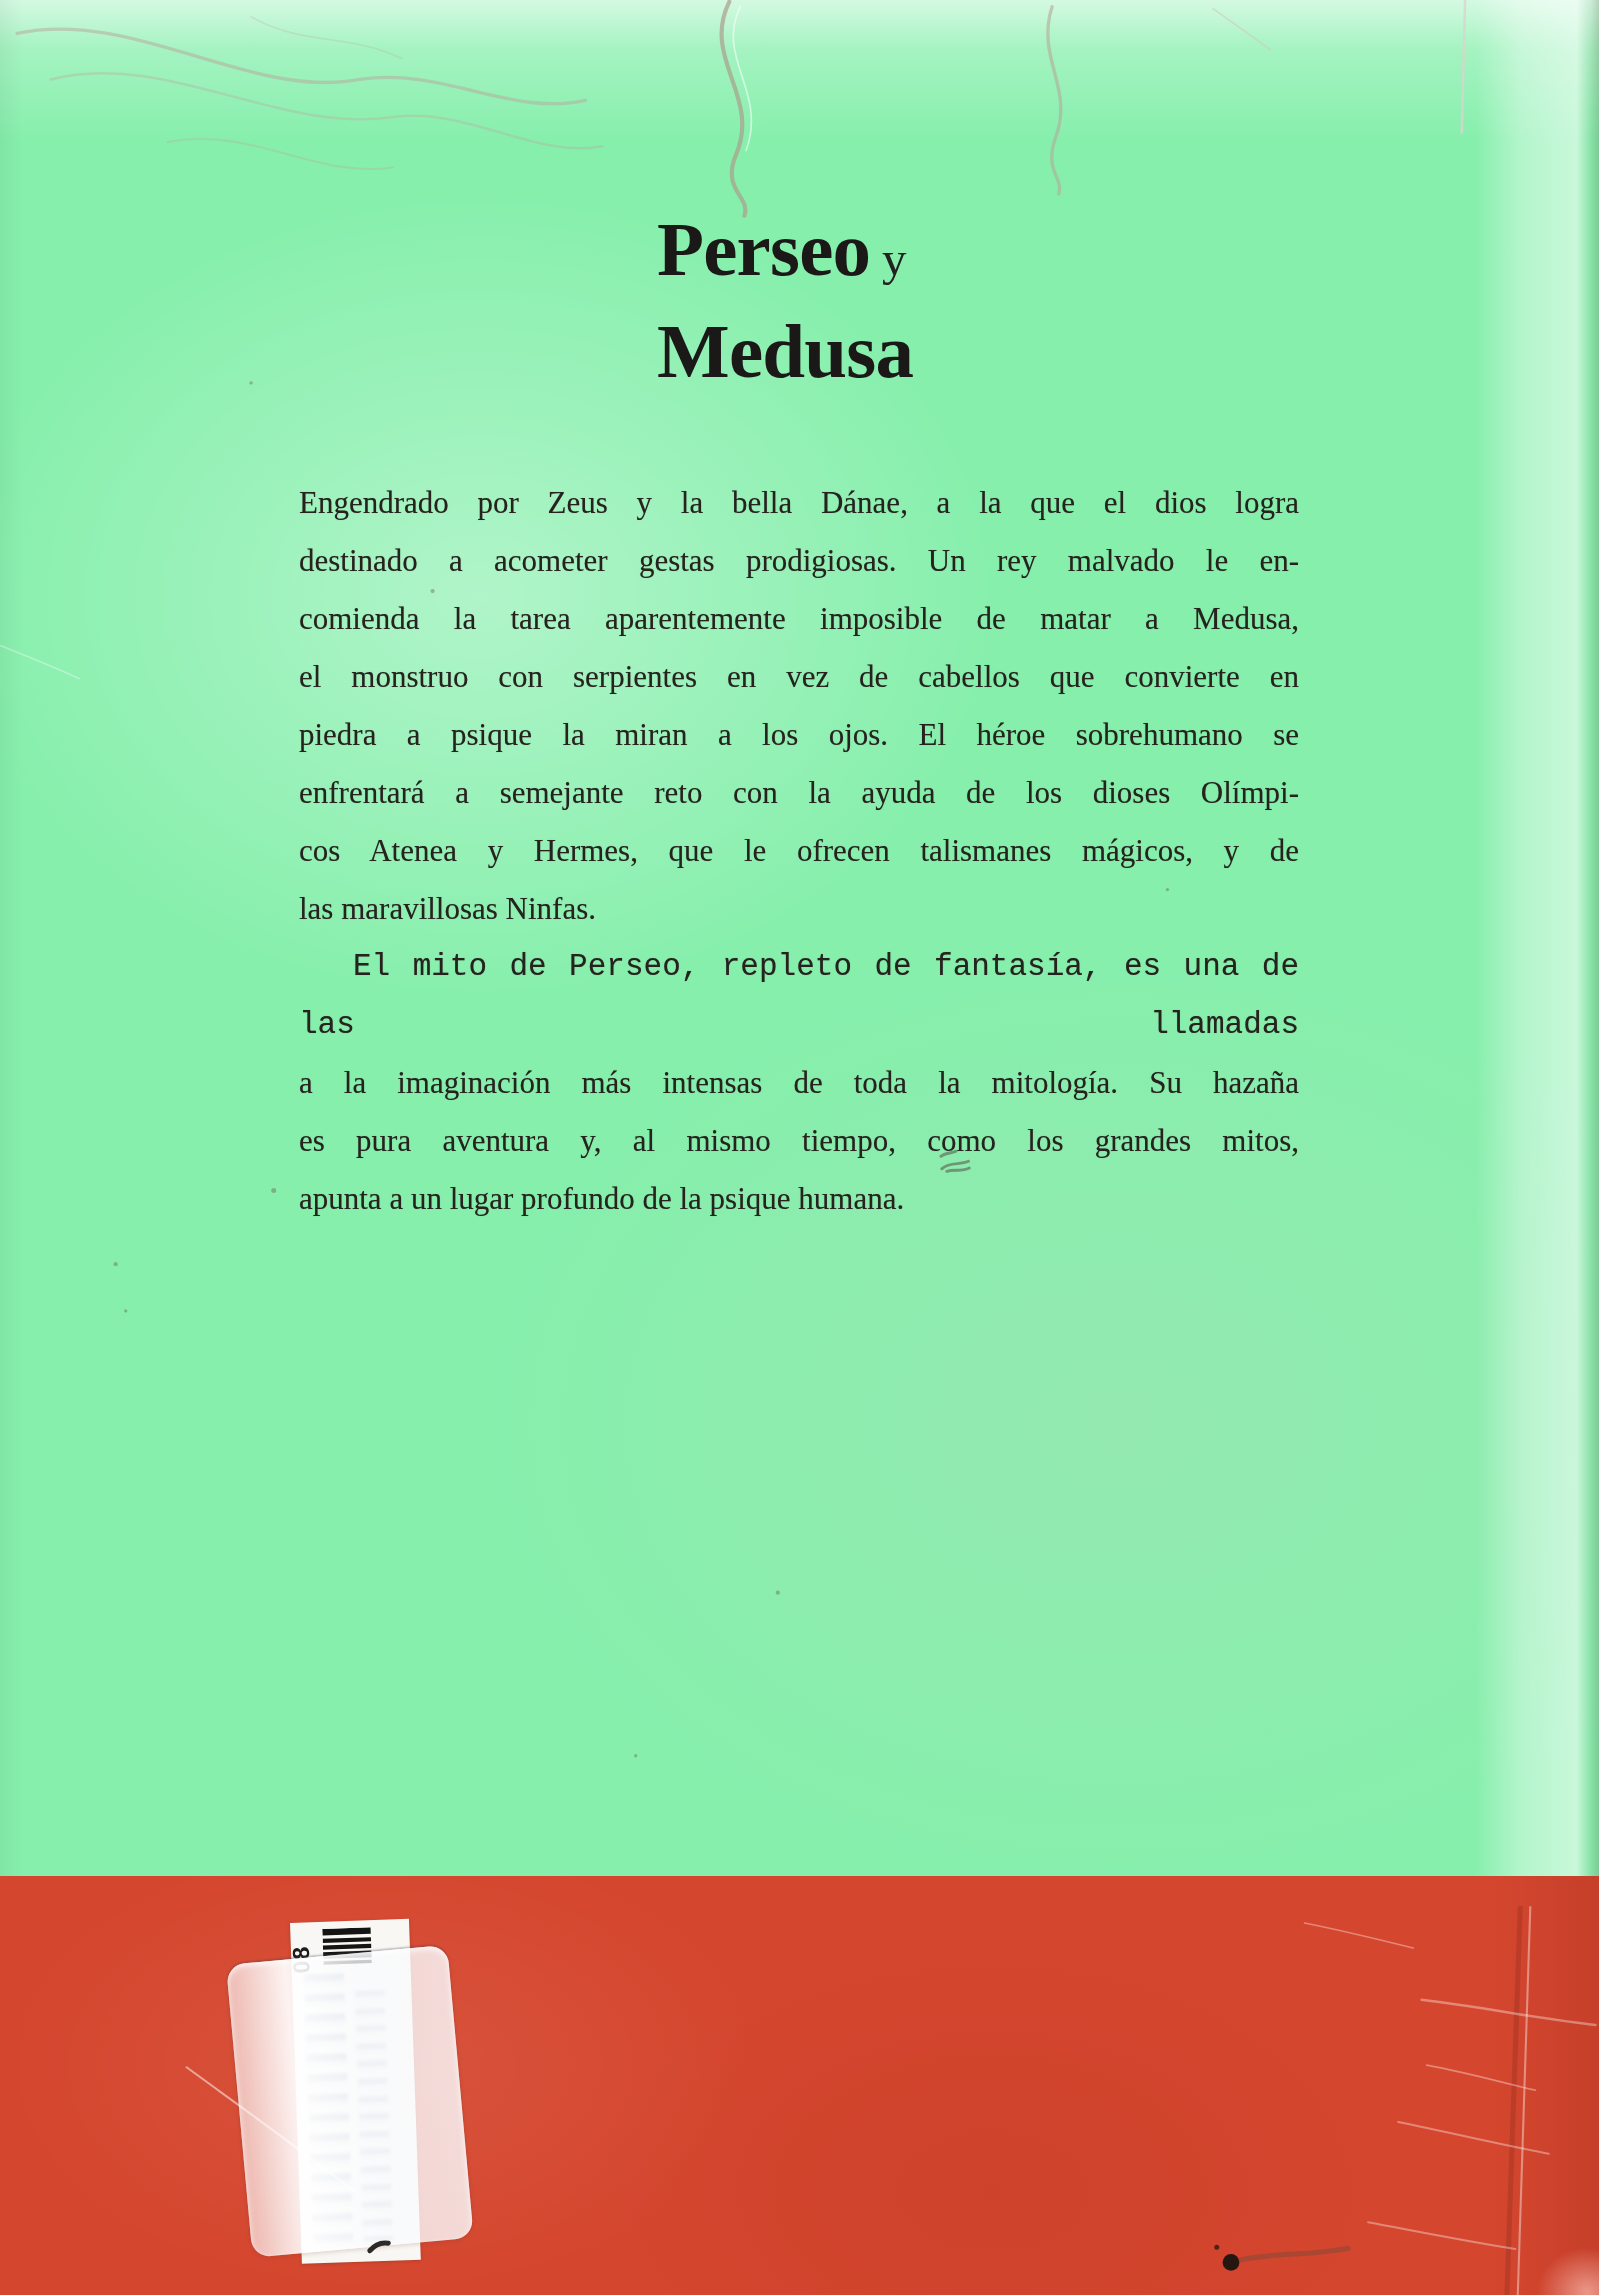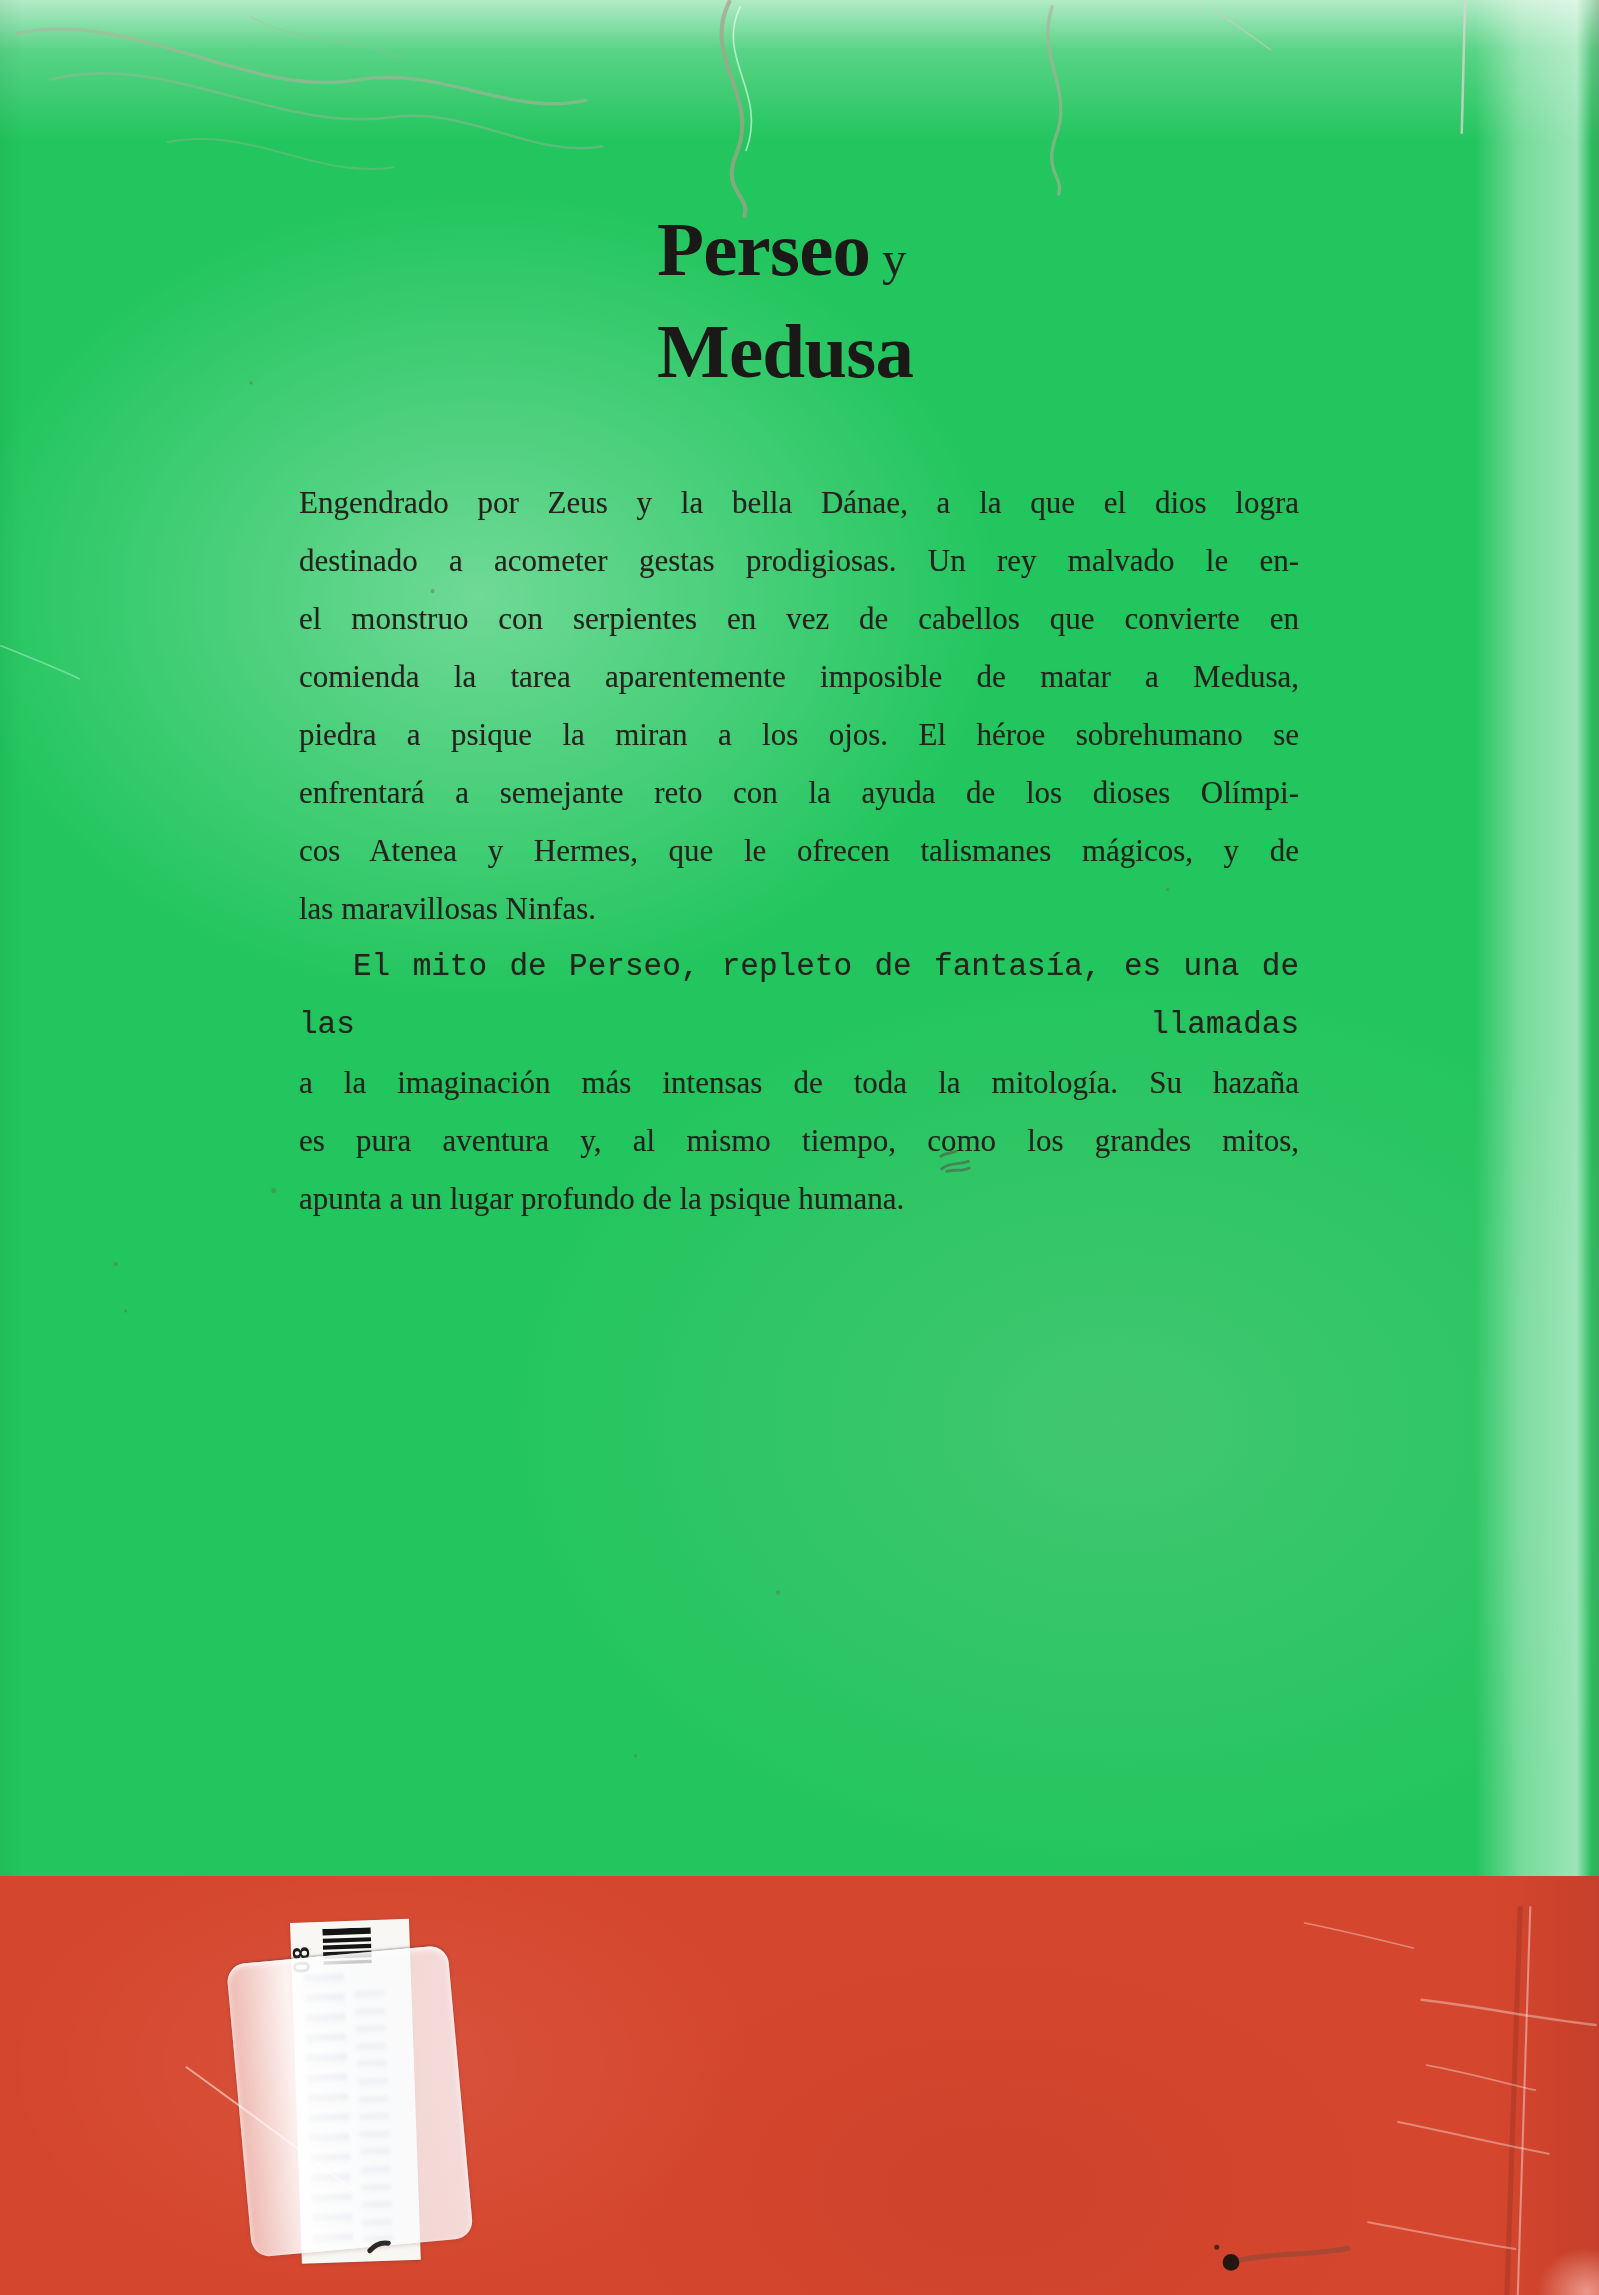--- a/index.html
+++ b/index.html
@@ -1,19 +1,19 @@
 <!DOCTYPE html>
 <html style="font-size:13.4px"><head>
 <meta charset="utf-8">
 <style>
   html,body{margin:0;padding:0;background:#e8e6e2;}
   .cover{
     position:relative;
     width:1600px;height:2295px;
-    background:#22c55e;
+    background:#86efac;
     overflow:hidden;
     font-family:"Liberation Serif", serif;
     color:#1f1d1b;
   }
   
   .paper-shading{
     position:absolute;inset:0;pointer-events:none;
     background:
       linear-gradient(90deg, rgba(0,0,0,0.045) 0px, rgba(0,0,0,0) 23.4px),
       linear-gradient(270deg, rgba(110,102,94,0.30) 0px, rgba(110,102,94,0.10) 8.4px, rgba(255,255,255,0.55) 23.4px, rgba(255,255,255,0.38) 79px, rgba(255,255,255,0) 125px),
@@ -107,22 +107,22 @@
       <span class="title-main">Perseo</span><span class="title-conj">y</span>
     </div>
     <div>
       <span class="title-main">Medusa</span>
     </div>
   </div>
 
   <div class="blurb">
       <div class="line">Engendrado por Zeus y la bella Dánae, a la que el dios logra</div>
       <div class="line">destinado a acometer gestas prodigiosas. Un rey malvado le en-</div>
+      <div class="line">comienda la tarea aparentemente imposible de matar a Medusa,</div>
       <div class="line">el monstruo con serpientes en vez de cabellos que convierte en</div>
-      <div class="line">comienda la tarea aparentemente imposible de matar a Medusa,</div>
       <div class="line">piedra a psique la miran a los ojos. El héroe sobrehumano se</div>
       <div class="line">enfrentará a semejante reto con la ayuda de los dioses Olímpi-</div>
       <div class="line">cos Atenea y Hermes, que le ofrecen talismanes mágicos, y de</div>
       <div class="line last">las maravillosas Ninfas.</div>
       <div class="line indent">El mito de Perseo, repleto de fantasía, es una de las llamadas</div>
       <div class="line">a la imaginación más intensas de toda la mitología. Su hazaña</div>
       <div class="line">es pura aventura y, al mismo tiempo, como los grandes mitos,</div>
       <div class="line last">apunta a un lugar profundo de la psique humana.</div>
     </div>
 

